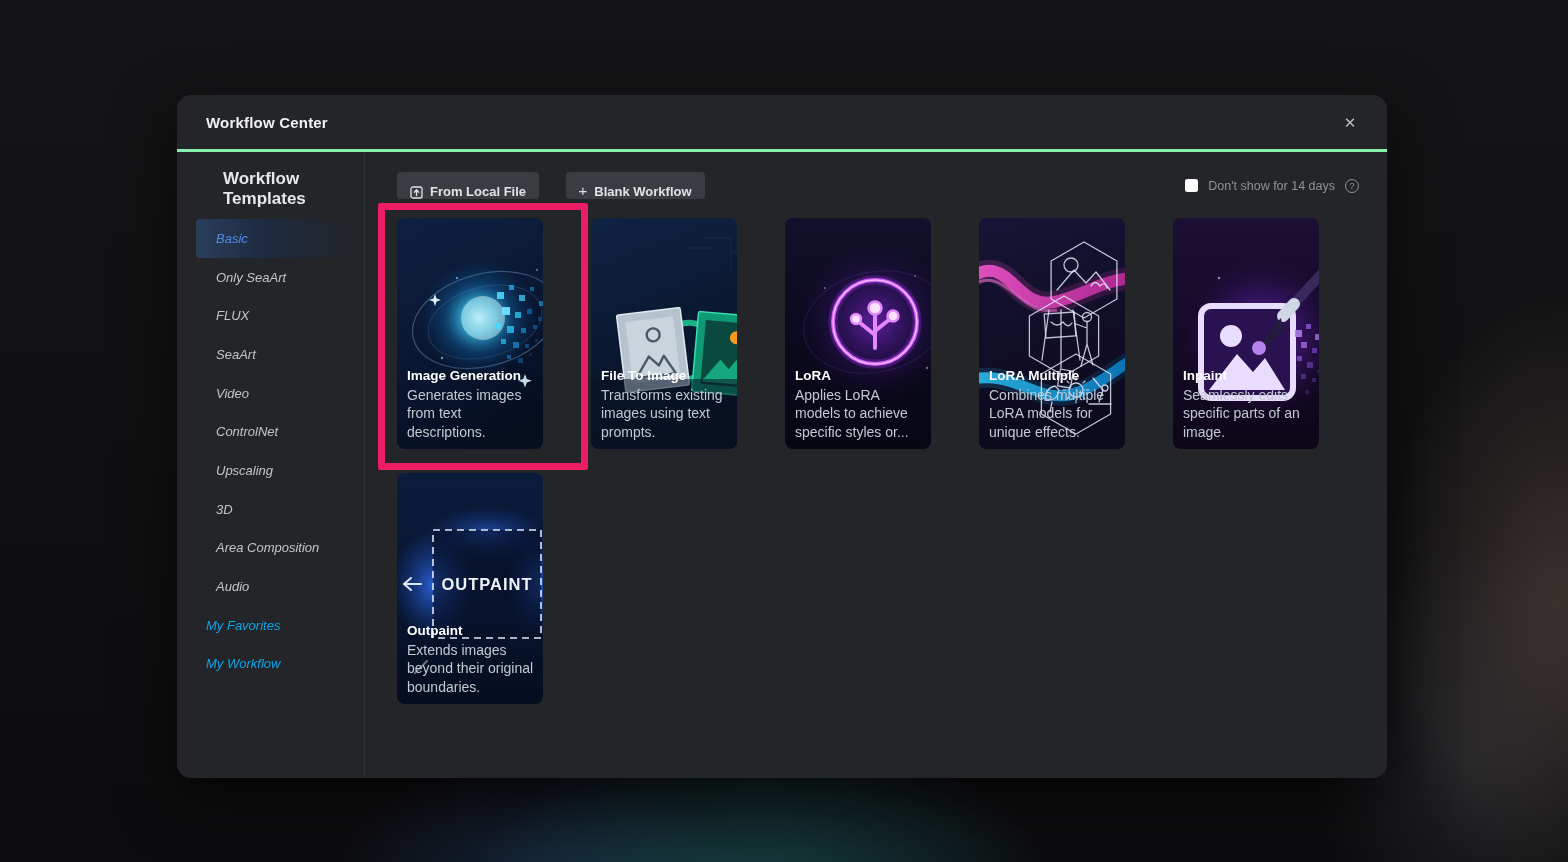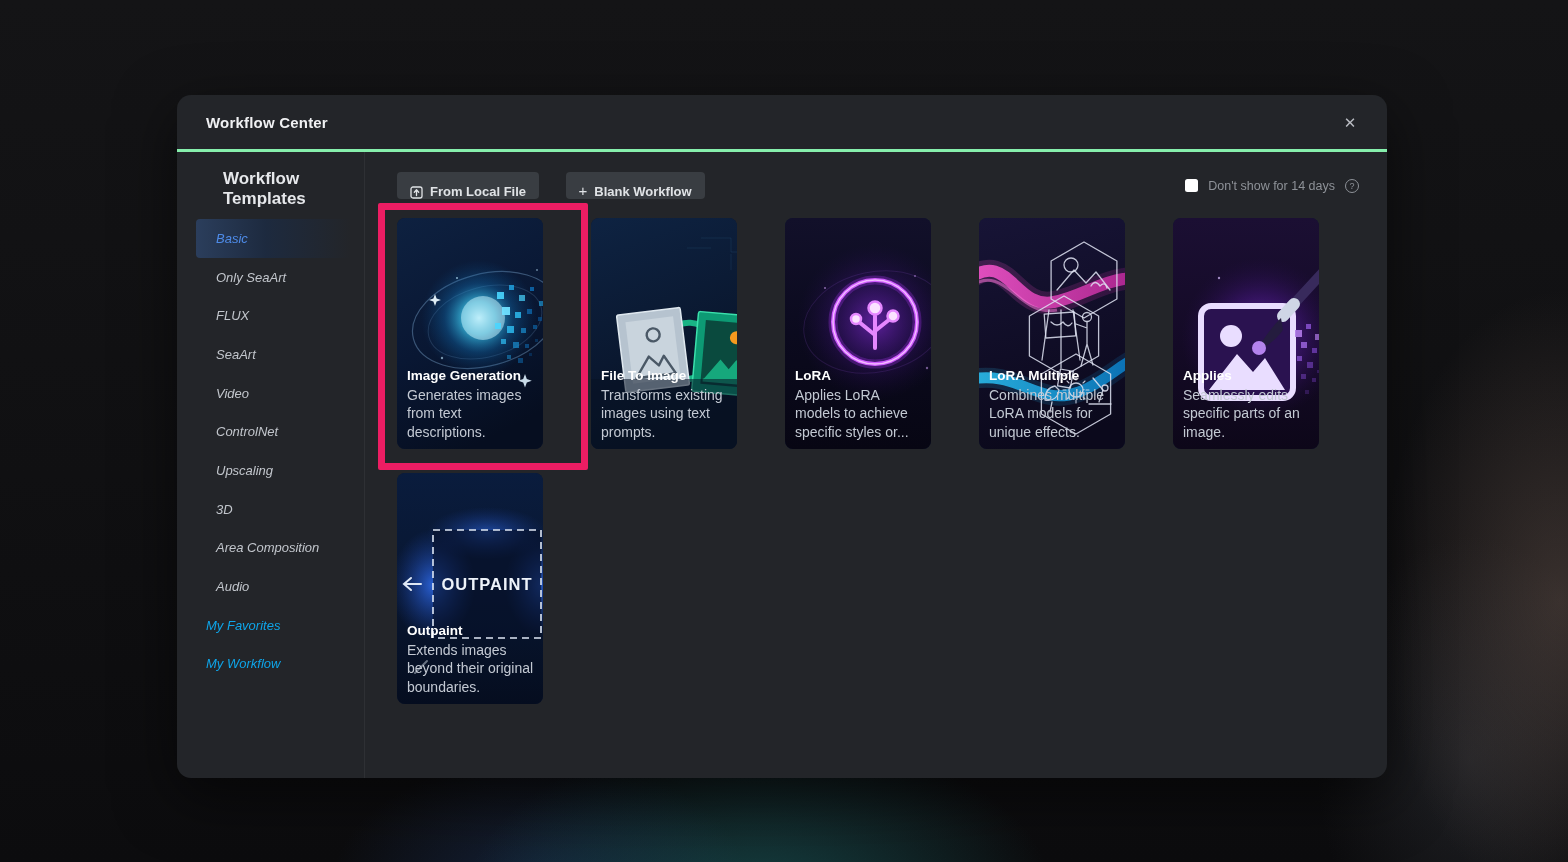--- a/index.html
+++ b/index.html
@@ -380,21 +380,21 @@
               <rect x="128" y="156" width="5" height="5" fill="#7a44c4" opacity="0.5"></rect>
             <rect x="139" y="160" width="4" height="4" fill="#6a38b0" opacity="0.45"></rect>
               <rect x="132" y="172" width="4" height="4" fill="#5c2f9c" opacity="0.4"></rect>
             <rect x="144" y="152" width="3" height="3" fill="#5c2f9c" opacity="0.4"></rect>
           </g>
           <circle cx="46" cy="60" r="1.2" fill="#d9bdff" opacity="0.7"></circle>
           <circle cx="150" cy="80" r="1" fill="#d9bdff" opacity="0.5"></circle>
           <circle cx="38" cy="196" r="1" fill="#d9bdff" opacity="0.5"></circle>
         </svg>
         <div class="card-text">
-          <div class="card-title">Applies</div>
+          <div class="card-title">Inpaint</div>
           <div class="card-desc">Seamlessly edits specific parts of an image.</div>
         </div>
       </div>
 
       <div class="card">
         <svg class="art" width="180" height="231" viewBox="0 0 180 231">
           <defs>
             <linearGradient id="c6bg" x1="0" y1="0" x2="0" y2="1">
               <stop offset="0" stop-color="#0a1c3d"></stop>
                 <stop offset="0.55" stop-color="#081630"></stop>

